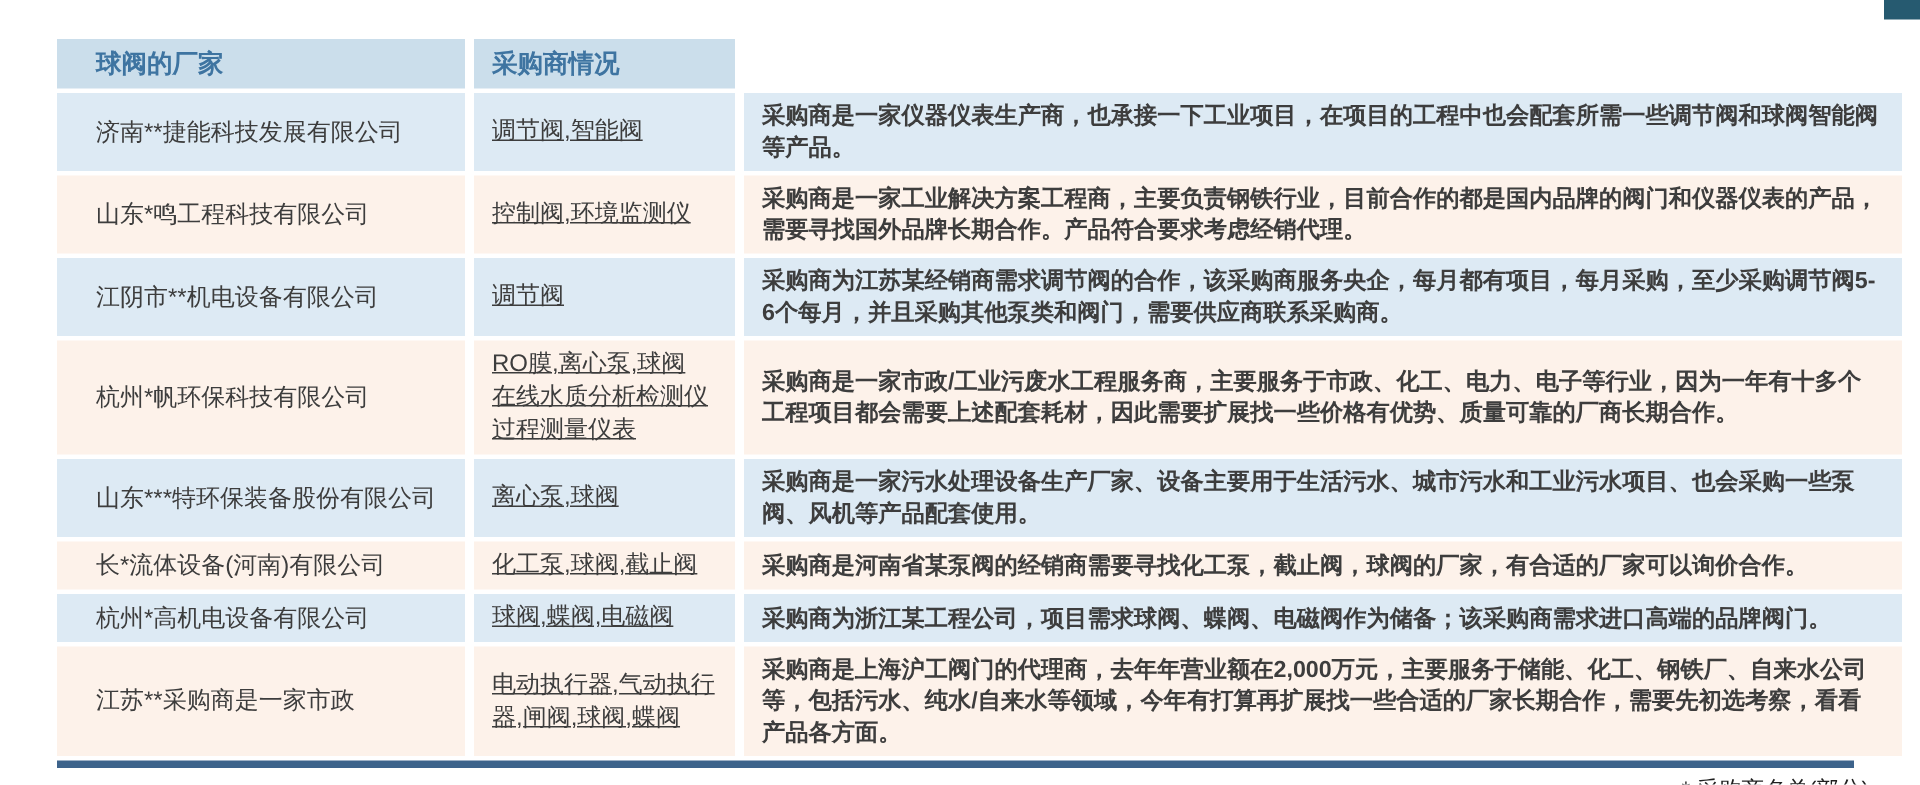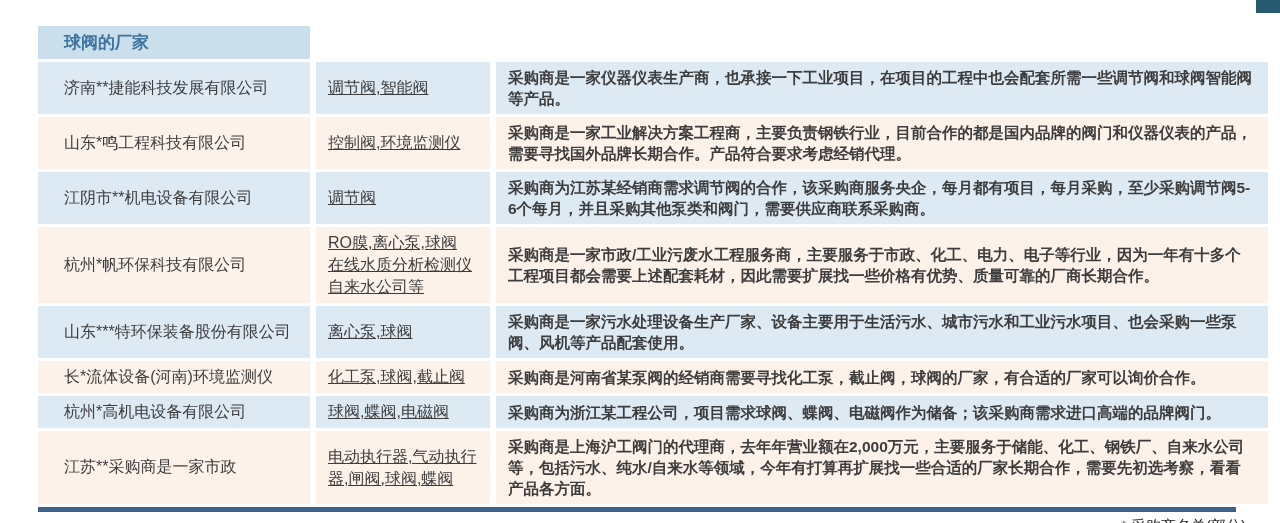--- a/index.html
+++ b/index.html
@@ -58,20 +58,21 @@
 </style>
 </head>
 <body>
 
 <div class="corner-accent"></div>
 
 <div class="table-wrap">
 
   <div class="grid-row header-row">
     <div class="cell c-company">球阀的厂家</div>
+    <div class="cell">采购商情况</div>
   </div>
 
   <div>
       <div class="grid-row row blue">
         <div class="cell c-company">济南**捷能科技发展有限公司</div>
         <div class="cell c-products">调节阀,智能阀</div>
         <div class="cell c-info">采购商是一家仪器仪表生产商，也承接一下工业项目，在项目的工程中也会配套所需一些调节阀和球阀智能阀等产品。</div>
       </div>
       <div class="grid-row row peach">
         <div class="cell c-company">山东*鸣工程科技有限公司</div>
@@ -80,30 +81,30 @@
       </div>
       <div class="grid-row row blue">
         <div class="cell c-company">江阴市**机电设备有限公司</div>
         <div class="cell c-products">调节阀</div>
         <div class="cell c-info">采购商为江苏某经销商需求调节阀的合作，该采购商服务央企，每月都有项目，每月采购，至少采购调节阀5-6个每月，并且采购其他泵类和阀门，需要供应商联系采购商。</div>
       </div>
       <div class="grid-row row peach">
         <div class="cell c-company">杭州*帆环保科技有限公司</div>
         <div class="cell c-products">RO膜,离心泵,球阀
 在线水质分析检测仪
-自来水公司等</div>
+过程测量仪表</div>
         <div class="cell c-info">采购商是一家市政/工业污废水工程服务商，主要服务于市政、化工、电力、电子等行业，因为一年有十多个工程项目都会需要上述配套耗材，因此需要扩展找一些价格有优势、质量可靠的厂商长期合作。</div>
       </div>
       <div class="grid-row row blue">
         <div class="cell c-company">山东***特环保装备股份有限公司</div>
         <div class="cell c-products">离心泵,球阀</div>
         <div class="cell c-info">采购商是一家污水处理设备生产厂家、设备主要用于生活污水、城市污水和工业污水项目、也会采购一些泵阀、风机等产品配套使用。</div>
       </div>
       <div class="grid-row row peach">
-        <div class="cell c-company">长*流体设备(河南)环境监测仪</div>
+        <div class="cell c-company">长*流体设备(河南)有限公司</div>
         <div class="cell c-products">化工泵,球阀,截止阀</div>
         <div class="cell c-info">采购商是河南省某泵阀的经销商需要寻找化工泵，截止阀，球阀的厂家，有合适的厂家可以询价合作。</div>
       </div>
       <div class="grid-row row blue">
         <div class="cell c-company">杭州*高机电设备有限公司</div>
         <div class="cell c-products">球阀,蝶阀,电磁阀</div>
         <div class="cell c-info">采购商为浙江某工程公司，项目需求球阀、蝶阀、电磁阀作为储备；该采购商需求进口高端的品牌阀门。</div>
       </div>
       <div class="grid-row row peach">
         <div class="cell c-company">江苏**采购商是一家市政</div>

